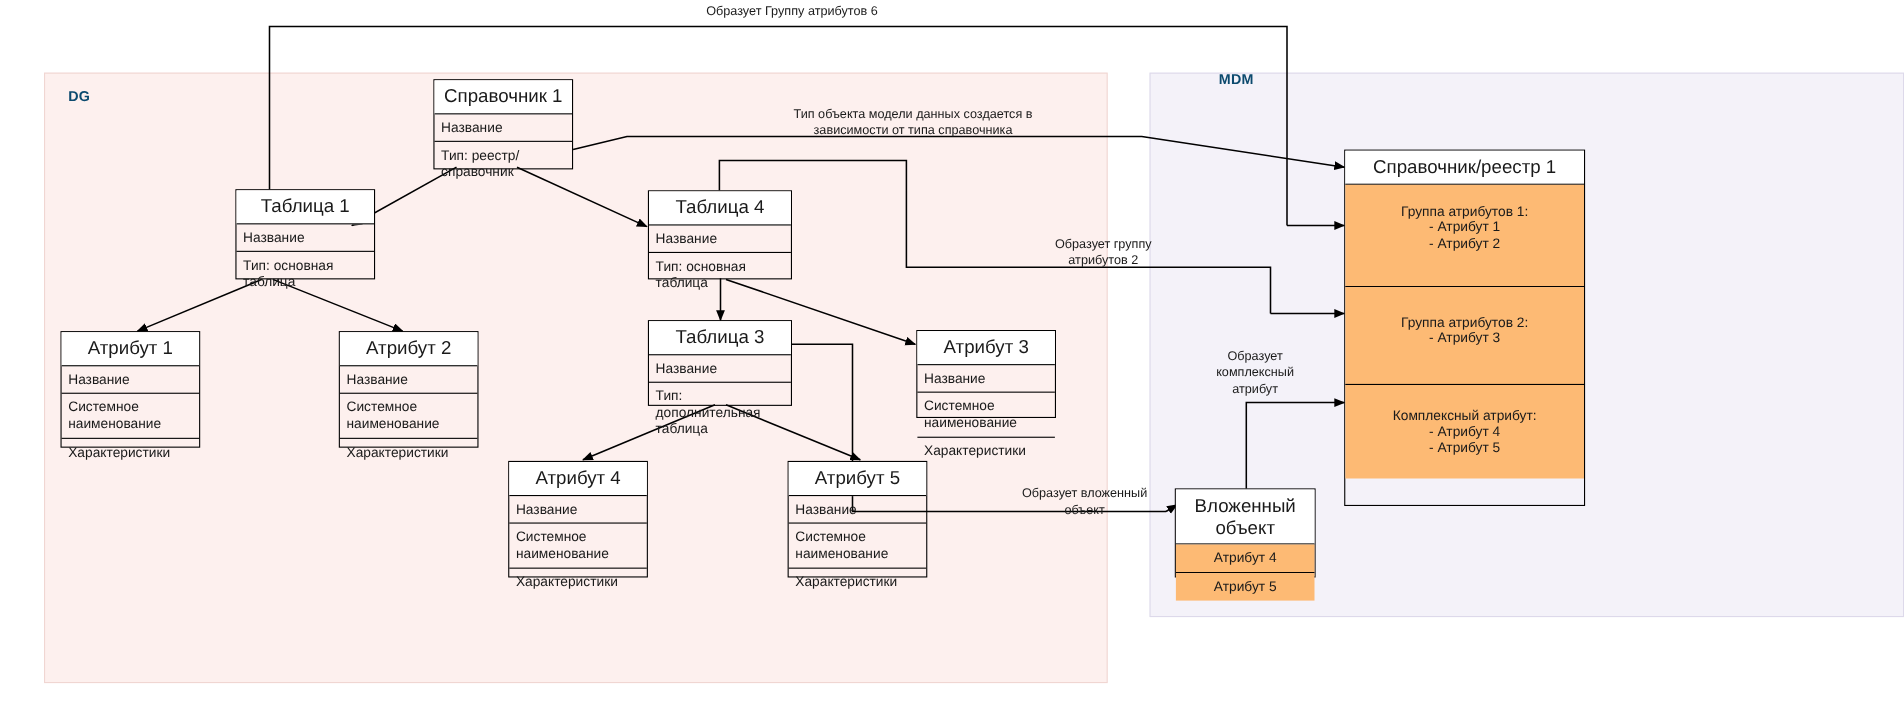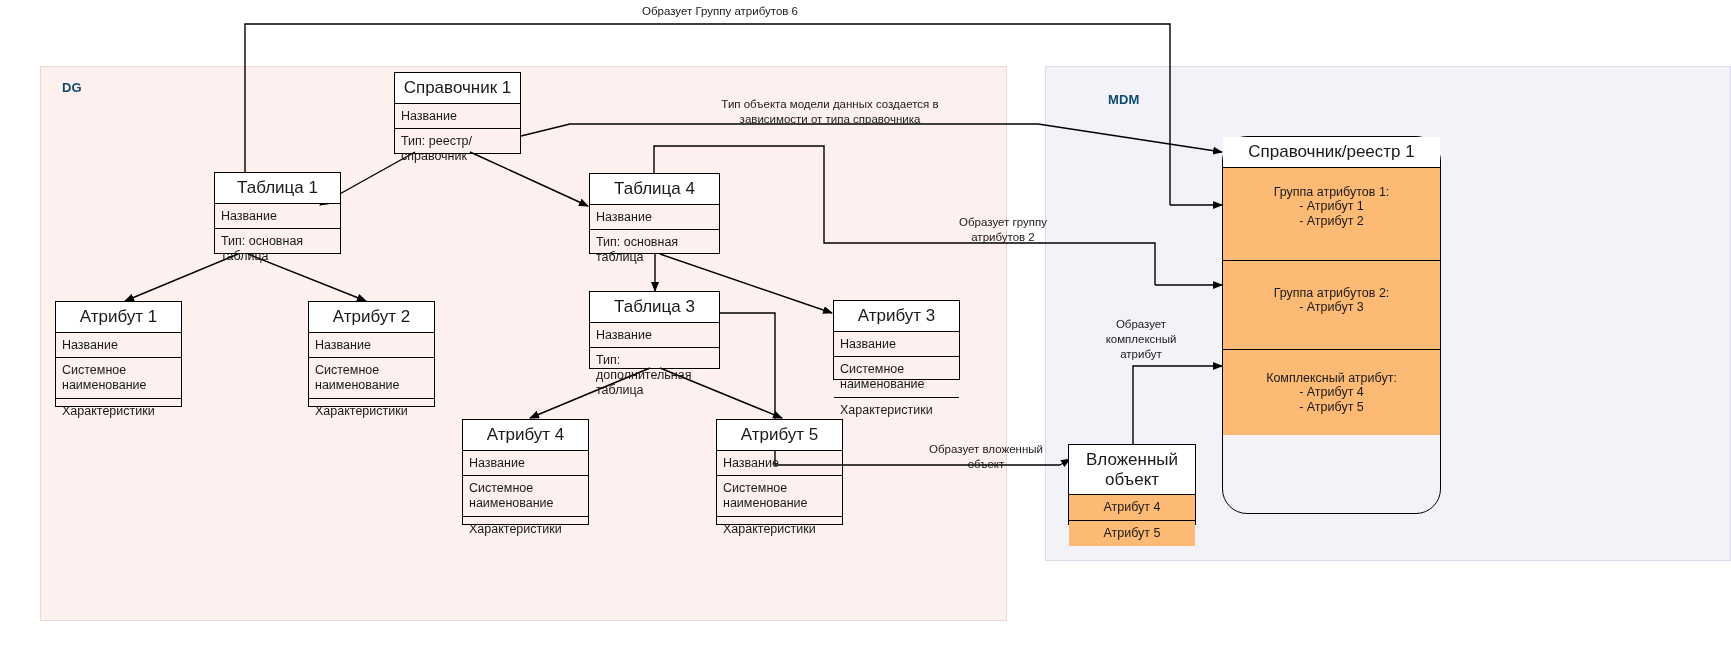--- a/index.html
+++ b/index.html
@@ -85,21 +85,21 @@
 </style>
 </head>
 <body>
 
 <div id="canvas">
 
   <div class="zone dg" style="left:40px; top:66px; width:967px; height:555px;"></div>
   <div class="zone-label" style="left:62px; top:80px;">DG</div>
 
   <div class="zone mdm" style="left:1045px; top:66px; width:686px; height:495px;"></div>
-  <div class="zone-label" style="left:1062px; top:92px;padding-left:46px;">MDM</div>
+  <div class="zone-label" style="left:1062px; top:64px;padding-left:46px;">MDM</div>
 
   <svg class="edges" viewBox="0 0 1731 653" xmlns="http://www.w3.org/2000/svg">
     <defs>
       <marker id="arr" markerWidth="10" markerHeight="10" refX="9" refY="4" orient="auto" markerUnits="userSpaceOnUse">
         <path d="M0,0 L10,4 L0,8 z" fill="#000000"></path>
       </marker>
     </defs>
     <g fill="none" stroke="#000000" stroke-width="1.4">
 
       <path d="M245,172 L245,24 L1170,24 L1170,205"></path>
@@ -208,21 +208,21 @@
   </div>
 
   <div class="entity plain" style="left:716px; top:419px; width:127px; height:106px;">
     <div class="hdr">Атрибут 5</div>
     <div class="row">Название</div>
     <div class="row">Системное
 наименование</div>
     <div class="row">Характеристики</div>
   </div>
 
-  <div class="entity white" style="left:1222px; top:136px; width:219px; height:378px;border-radius:25px;">
+  <div class="entity white" style="left:1222px; top:136px; width:219px; height:324px;">
     <div class="hdr">Справочник/реестр 1</div>
     <div class="row" style="height:93px; padding-top:17px;">Группа атрибутов 1:
 - Атрибут 1
 - Атрибут 2</div>
     <div class="row" style="height:89px; padding-top:25px;">Группа атрибутов 2:
 - Атрибут 3</div>
     <div class="row" style="height:85px; padding-top:21px;">Комплексный атрибут:
 - Атрибут 4
 - Атрибут 5</div>
   </div>

